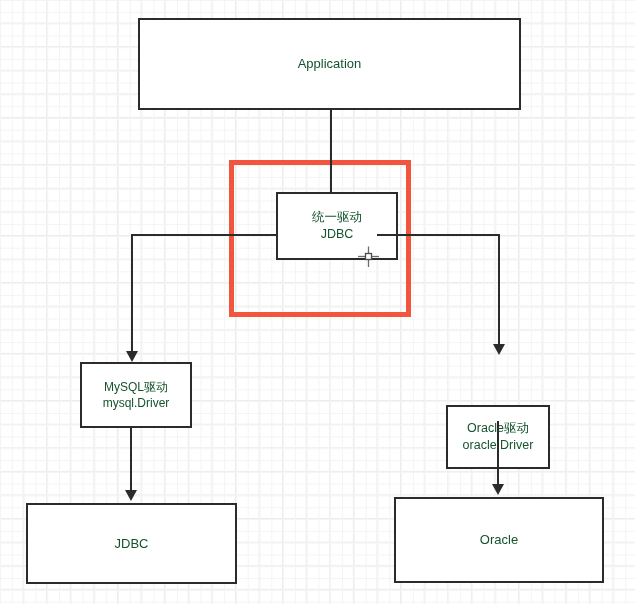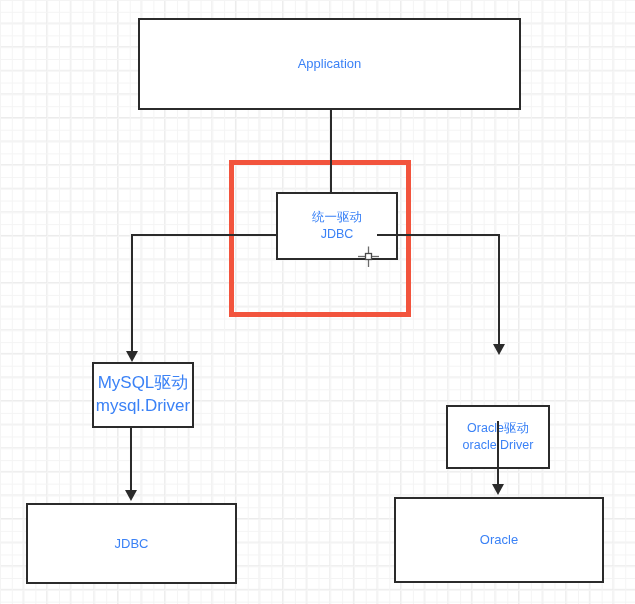--- a/index.html
+++ b/index.html
@@ -34,31 +34,31 @@
   }
   .node {
     position: absolute;
     box-sizing: border-box;
     background: #ffffff;
     border: 2px solid #2b2b2b;
     display: flex;
     align-items: center;
     justify-content: center;
     text-align: center;
-    color: #3b82f6;
+    color: #14532d;
     z-index: 3;
     line-height: 1.35;
   }
   .node .lbl {
     display: block;
     white-space: pre-line;
   }
   #node-application { left: 138px; top: 18px;  width: 383px; height: 92px; font-size: 13px; }
   #node-jdbc        { left: 276px; top: 192px; width: 122px; height: 68px; font-size: 12.5px; }
-  #node-mysql-driver{ left: 80px;  top: 362px; width: 102px; height: 66px; font-size: 17px; margin-left: 12px; }
+  #node-mysql-driver{ left: 80px;  top: 362px; width: 112px; height: 66px; font-size: 12px; }
   #node-oracle-driver{left: 446px; top: 357px; width: 104px; height: 64px; font-size: 12.5px; margin-top: 48px; }
   #node-mysql-db    { left: 26px;  top: 503px; width: 211px; height: 81px; font-size: 13px; }
   #node-oracle-db   { left: 394px; top: 497px; width: 210px; height: 86px; font-size: 13px; }
 
   
   #highlight-rect {
     position: absolute;
     left: 229px;
     top: 160px;
     width: 182px;

